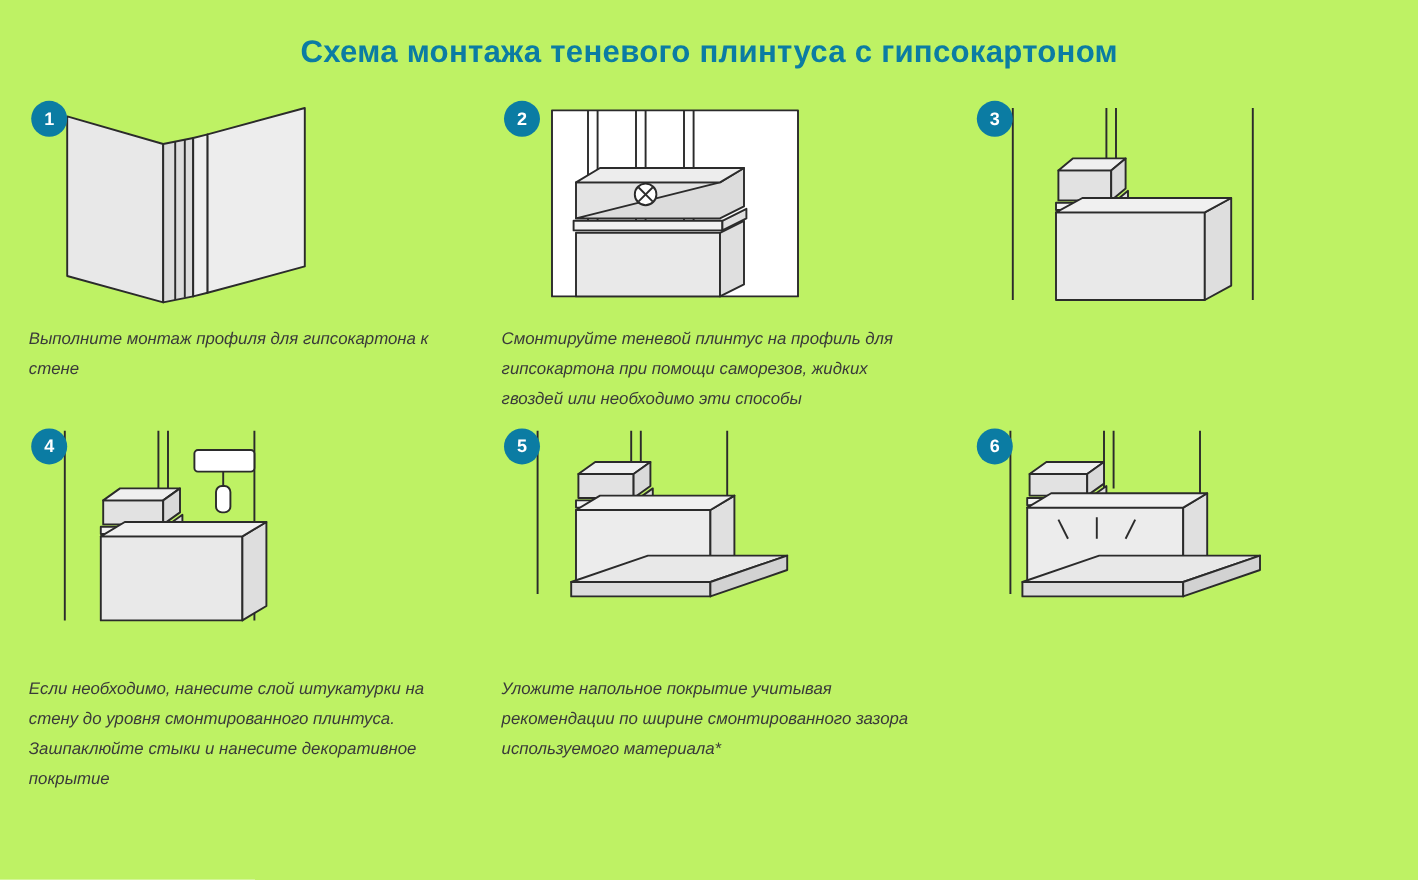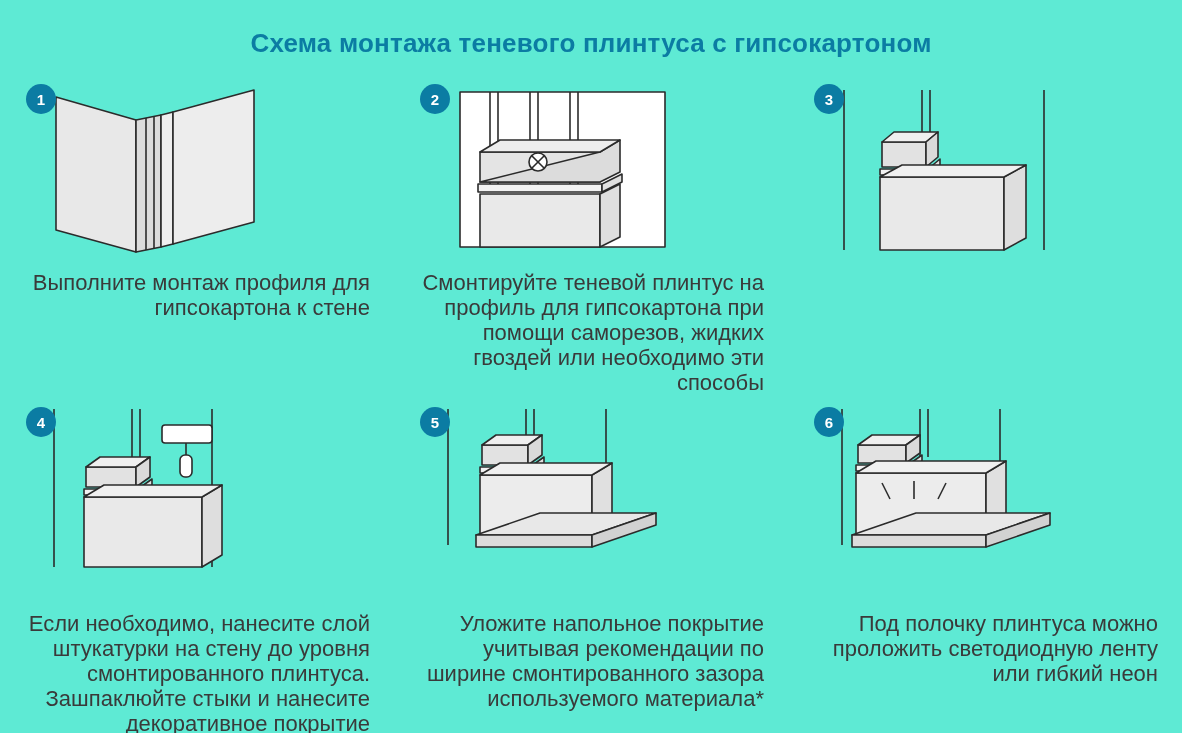--- a/index.html
+++ b/index.html
@@ -11,21 +11,21 @@
     width: 1182px;
     height: 733px;
     font-family: "Liberation Sans", sans-serif;
     color: #333333;
     overflow: hidden;
   }
   #page {
     position: relative;
     width: 1182px;
     height: 733px;
-    background: #5eead4;
+    background: #bef264;
   }
   .title {
     position: absolute;
     top: 28px;
     left: 0;
     width: 1182px;
     text-align: center;
     font-size: 26px;
     font-weight: bold;
     color: #0b7ca3;
@@ -63,26 +63,27 @@
     background: #0b7ca3;
     color: #ffffff;
     font-size: 15px;
     font-weight: bold;
     display: flex;
     align-items: center;
     justify-content: center;
     z-index: 5;
   }
   .caption {
-    text-align: right;
-    font-size: 22px;
+    text-align: left;
+    font-size: 14px;
     line-height: 25px;
     color: #3a3a3a;
     padding: 0 6px;
     margin-top: 8px;
+    font-style: italic;
   }
   .row2 .caption {
     margin-top: 28px;
   }
   svg { display: block; }
 </style>
 </head>
 <body>
 
 <div id="page">
@@ -249,17 +250,16 @@
             <line x1="68" y1="88" x2="76" y2="104"></line>
             <line x1="100" y1="86" x2="100" y2="104"></line>
             <line x1="132" y1="88" x2="124" y2="104"></line>
 
             <polygon points="38,140 172,140 236,118 102,118" fill="#e8e8e8"></polygon>
             <polygon points="38,140 172,140 172,152 38,152" fill="#dcdcdc"></polygon>
             <polygon points="172,140 236,118 236,130 172,152" fill="#d2d2d2"></polygon>
           </g>
         </svg>
       </div>
-      <div class="caption">Под полочку плинтуса можно проложить светодиодную ленту или гибкий неон</div>
     </div>
 
   </div>
 </div>
 
 </body></html>

